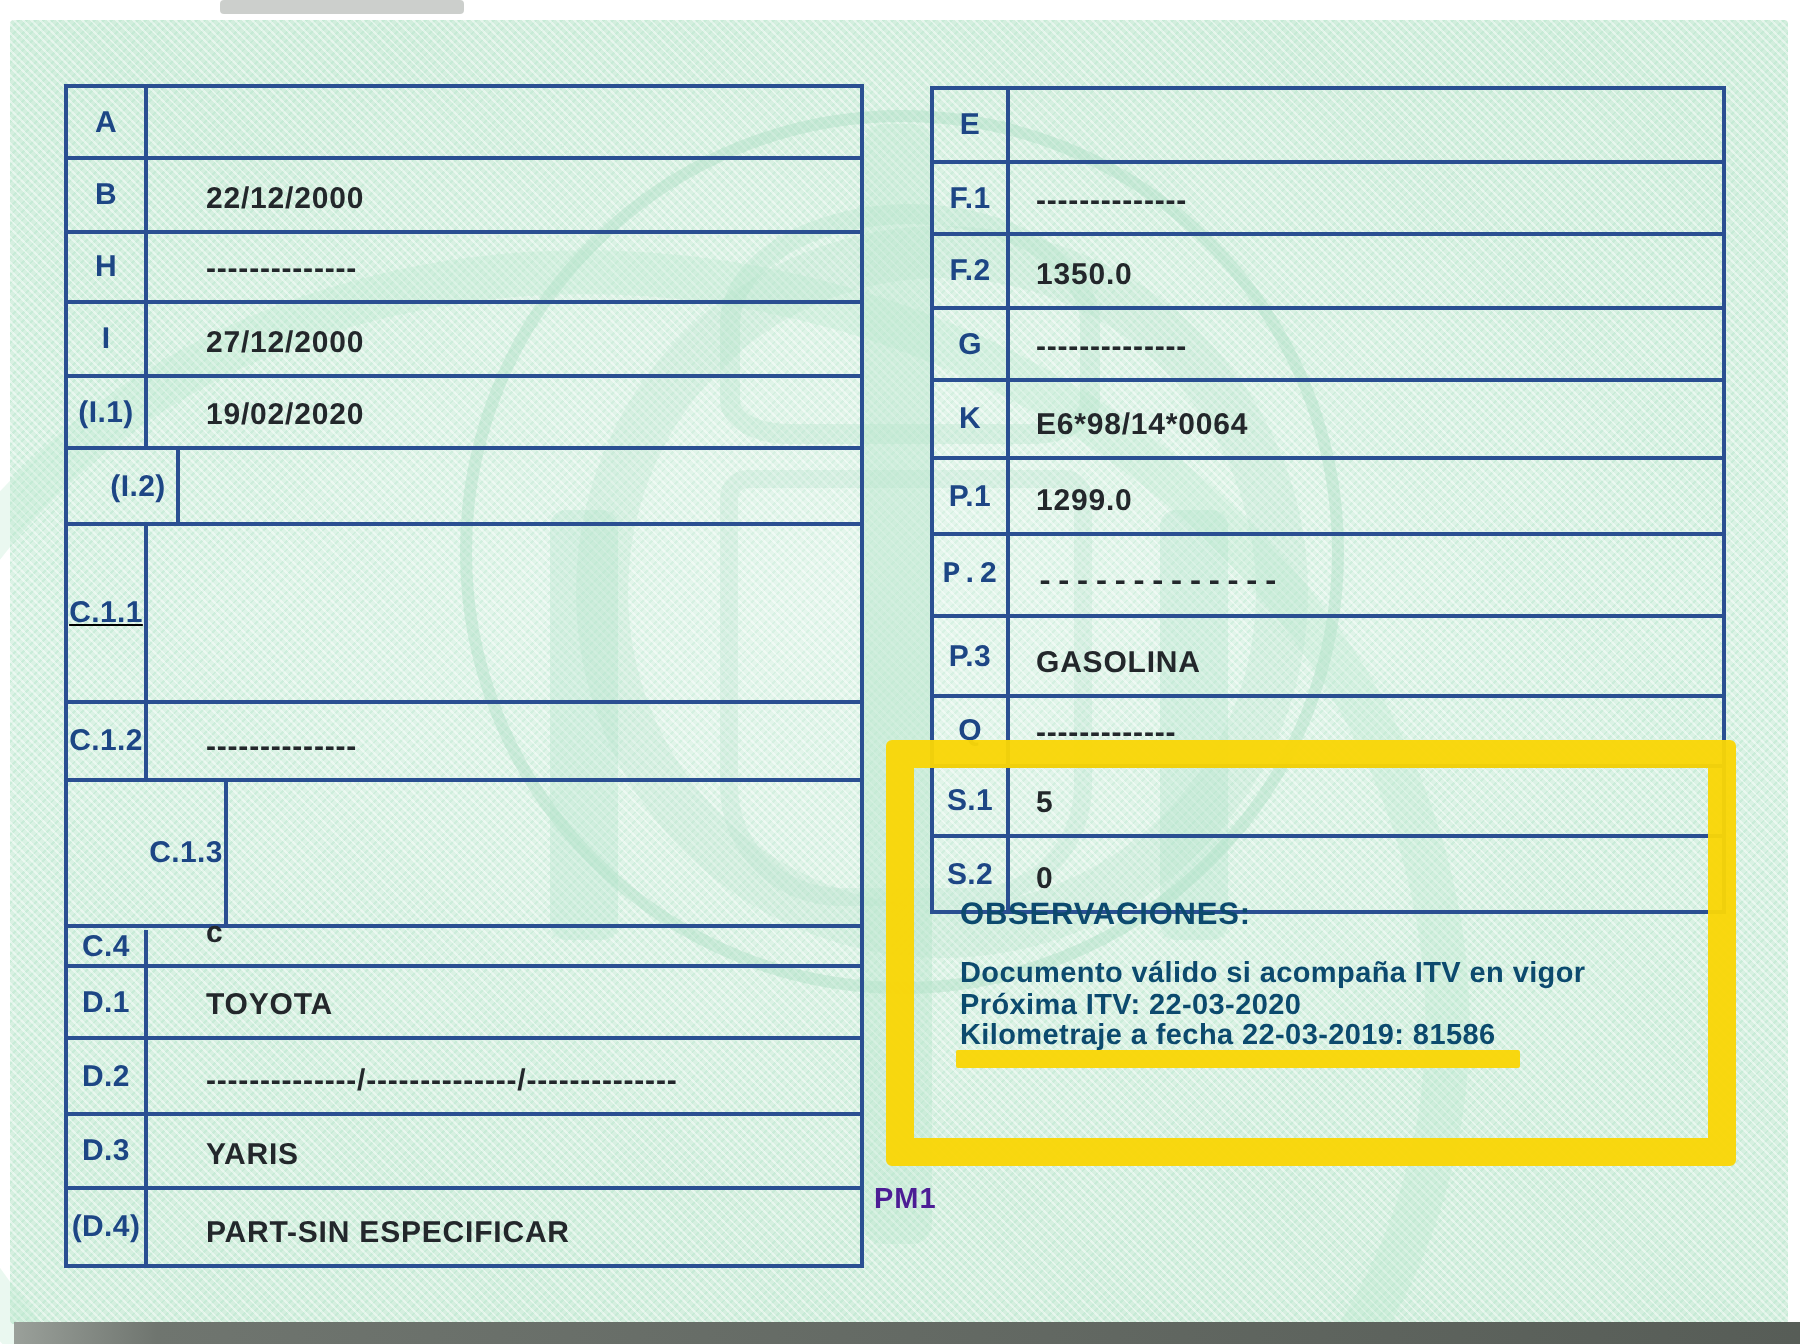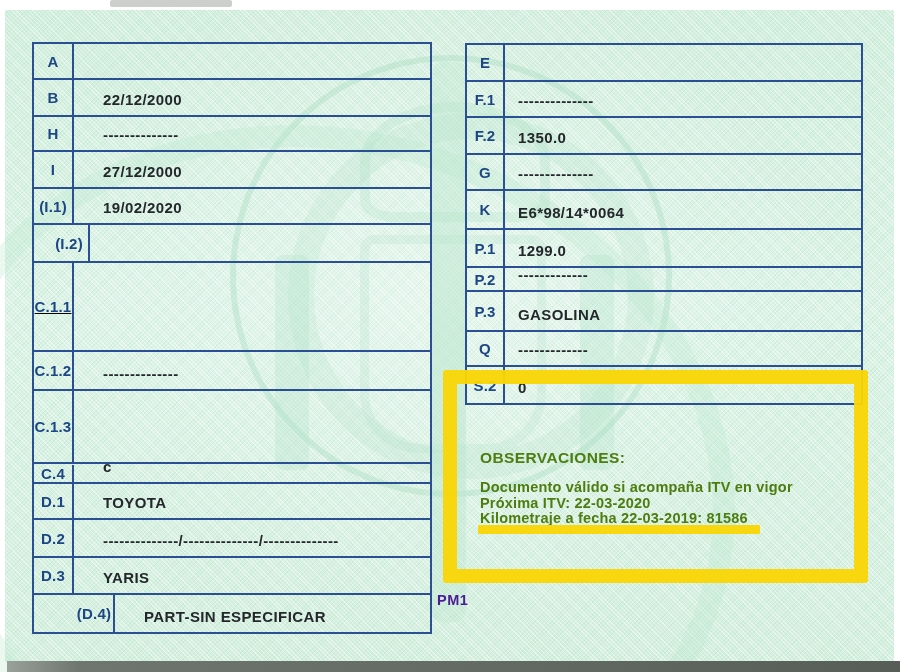--- a/index.html
+++ b/index.html
@@ -55,21 +55,21 @@
   .hl-box{
     position:absolute;left:443px;top:370px;width:425px;height:213px;
     border:14px solid #f9d506;border-radius:3px;box-sizing:border-box;
     z-index:6;pointer-events:none;opacity:0.96;
   }
   .hl-underline{
     position:absolute;left:478px;top:525px;width:282px;height:9px;
     background:#f9d506;z-index:6;pointer-events:none;opacity:0.96;border-radius:1px;
   }
   
-  .obs{position:absolute;left:480px;top:449px;z-index:4;color:#4d7c0f;}
+  .obs{position:absolute;left:480px;top:449px;z-index:4;color:#0c4a6e;}
   .obs-title{font-size:15.5px;font-weight:700;letter-spacing:0.4px;}
   .obs-lines{margin-top:13px;font-size:14.5px;font-weight:700;letter-spacing:0.2px;line-height:15.6px;}
   .pm1{position:absolute;left:437px;top:592px;font-size:14.5px;font-weight:700;letter-spacing:0.5px;color:#4c1d95;z-index:4;}
 </style>
 </head>
 <body>
 
 <div class="scan">
 
   <div class="smudge-top"></div>
@@ -111,41 +111,41 @@
     <div class="cell cell-value"></div>
   </div>
       <div class="row" style="height: 89px; text-decoration: underline;">
     <div class="cell cell-code">C.1.1</div>
     <div class="cell cell-value"></div>
   </div>
       <div class="row" style="height: 39px;">
     <div class="cell cell-code">C.1.2</div>
     <div class="cell cell-value">--------------</div>
   </div>
-      <div class="row" style="height: 73px;">
+      <div class="row" style="height: 73px; padding-left: 40px;">
     <div class="cell cell-code">C.1.3</div>
     <div class="cell cell-value"></div>
   </div>
       <div class="row" style="height: 20px; align-items: flex-end;">
     <div class="cell cell-code">C.4</div>
     <div class="cell cell-value">c</div>
   </div>
       <div class="row" style="height: 36px;">
     <div class="cell cell-code">D.1</div>
     <div class="cell cell-value">TOYOTA</div>
   </div>
       <div class="row" style="height: 38px;">
     <div class="cell cell-code">D.2</div>
     <div class="cell cell-value">--------------/--------------/--------------</div>
   </div>
       <div class="row" style="height: 37px;">
     <div class="cell cell-code">D.3</div>
     <div class="cell cell-value">YARIS</div>
   </div>
-      <div class="row" style="height: 37px; padding-left: 41px;">
+      <div class="row" style="height: 37px;">
     <div class="cell cell-code">(D.4)</div>
     <div class="cell cell-value">PART-SIN ESPECIFICAR</div>
   </div>
     </div>
 
   <div class="tbl tbl-right" id="tbl-right">
       <div class="row" style="height: 37px;">
     <div class="cell cell-code">E</div>
     <div class="cell cell-value"></div>
   </div>
@@ -162,31 +162,35 @@
     <div class="cell cell-value">--------------</div>
   </div>
       <div class="row" style="height: 39px;">
     <div class="cell cell-code">K</div>
     <div class="cell cell-value">E6*98/14*0064</div>
   </div>
       <div class="row" style="height: 38px;">
     <div class="cell cell-code">P.1</div>
     <div class="cell cell-value">1299.0</div>
   </div>
-      <div class="row" style="height: 24px;">
+      <div class="row" style="height: 41px; font-family: Liberation Mono, monospace;">
     <div class="cell cell-code">P.2</div>
     <div class="cell cell-value">-------------</div>
   </div>
       <div class="row" style="height: 40px;">
     <div class="cell cell-code">P.3</div>
     <div class="cell cell-value">GASOLINA</div>
   </div>
       <div class="row" style="height: 35px;">
     <div class="cell cell-code">Q</div>
     <div class="cell cell-value">-------------</div>
+  </div>
+      <div class="row" style="height: 35px;">
+    <div class="cell cell-code">S.1</div>
+    <div class="cell cell-value">5</div>
   </div>
       <div class="row" style="height: 36px;">
     <div class="cell cell-code">S.2</div>
     <div class="cell cell-value">0</div>
   </div>
     </div>
 
   <div class="obs">
     <div class="obs-title">OBSERVACIONES:</div>
     <div class="obs-lines">

